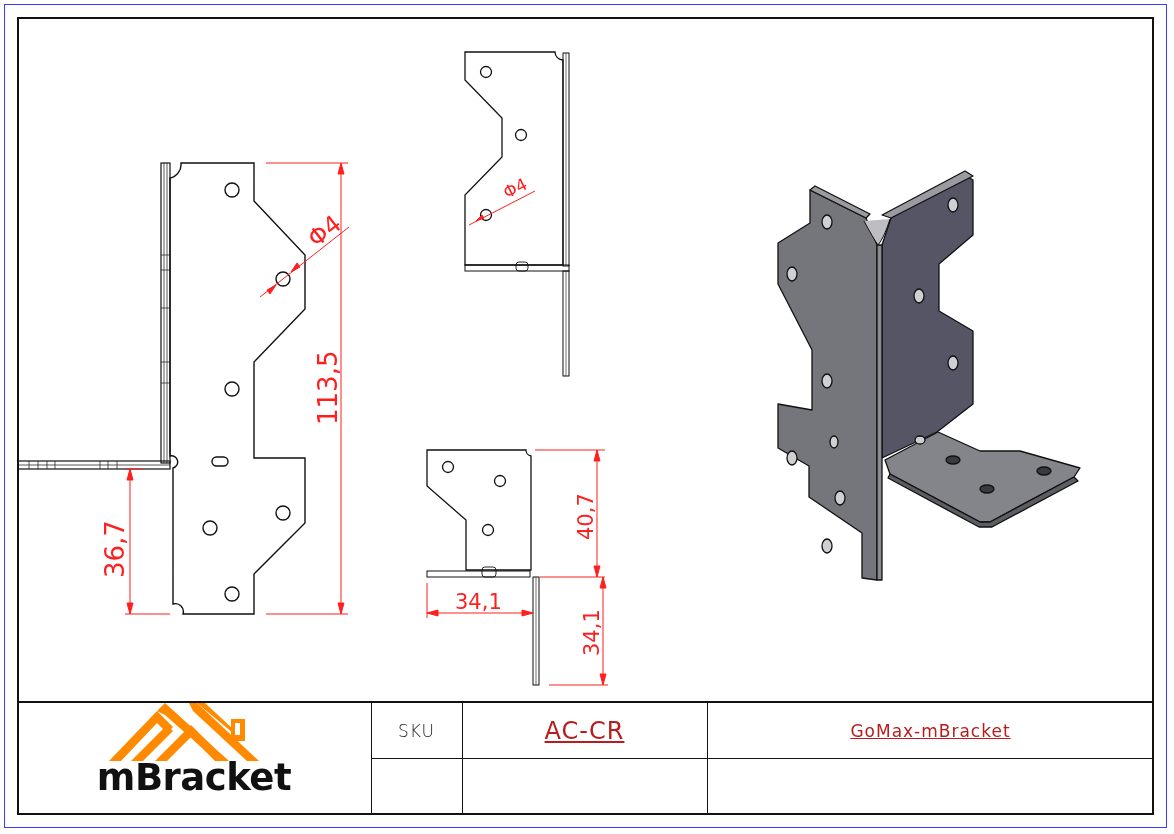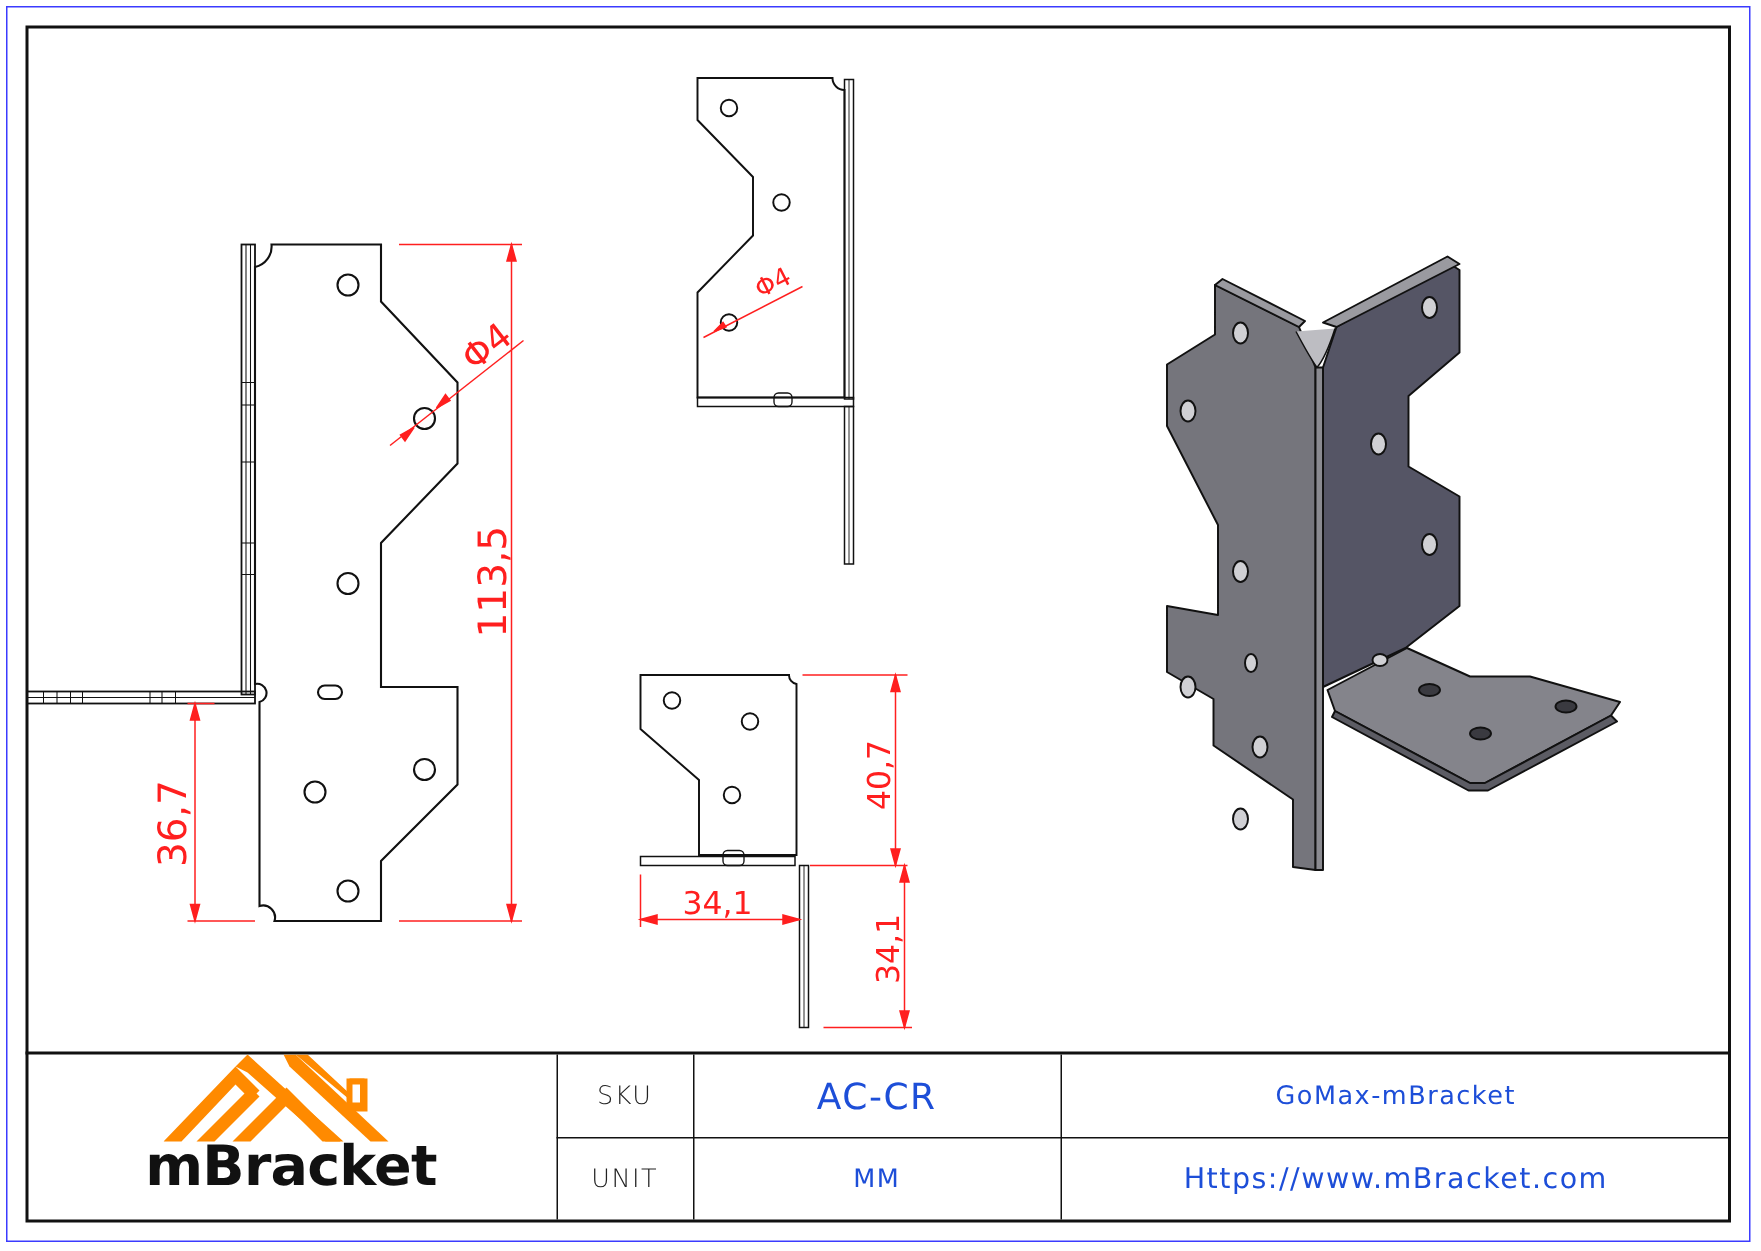--- a/index.html
+++ b/index.html
@@ -3,21 +3,21 @@
 <meta charset="utf-8">
 <style>
   html, body { margin:0; padding:0; background:#ffffff; }
   body { width:1174px; height:834px; position:relative; overflow:hidden; font-family:"DejaVu Sans", sans-serif; }
   .sheet { position:absolute; left:4px; top:4px; width:1163px; height:824px; border:1px solid #3b3bff; box-sizing:border-box; }
   .frame { position:absolute; left:17px; top:17px; width:1137px; height:798px; border:2px solid #111; box-sizing:border-box; }
   svg.drawing { position:absolute; left:0; top:0; }
   .title-block { position:absolute; left:17px; top:701px; width:1137px; height:112px; border-top:2px solid #111; box-sizing:border-box; }
   .tb-cell { position:absolute; box-sizing:border-box; display:flex; align-items:center; justify-content:center; }
   .tb-label { color:#222; font-family:"DejaVu Sans", sans-serif; font-size:17px; letter-spacing:1px; font-weight:300;text-align:right; }
-  .tb-value { color:#1d4ed8; font-family:"DejaVu Sans", sans-serif; letter-spacing:1px; }
+  .tb-value { color:#b91c1c; font-family:"DejaVu Sans", sans-serif; letter-spacing:1px;text-decoration:underline; }
   .vline { position:absolute; top:0; bottom:0; width:1px; background:#111; }
   .hline { position:absolute; height:1px; background:#111; }
   .dim-text { font-family:"DejaVu Sans", sans-serif; fill:#ff1f1f; }
 </style>
 </head>
 <body>
 
 <div class="sheet"></div>
 <div class="frame"></div>
 
@@ -178,16 +178,13 @@
         <rect x="126" y="20" width="5" height="12"></rect>
       </g>
     </svg>
     <div style="font-family:'DejaVu Sans', sans-serif; font-weight:bold; font-size:37px; color:#111; line-height:34px; letter-spacing:-0.5px; margin-top:-4px;">mBracket</div>
   </div>
 
   <div class="tb-cell tb-label" style="left:354px; top:0; width:91px; height:55px;">SKU</div>
   <div class="tb-cell tb-value" style="left:445px; top:0; width:245px; height:55px; font-size:24px;">AC-CR</div>
   <div class="tb-cell tb-value" style="left:690px; top:0; width:447px; height:55px; font-size:17px;text-align:right;">GoMax-mBracket</div>
 
-  <div class="tb-cell tb-label" style="left:354px; top:56px; width:91px; height:54px;">UNIT</div>
-  <div class="tb-cell tb-value" style="left:445px; top:56px; width:245px; height:54px; font-size:17px;">MM</div>
-  <div class="tb-cell tb-value" style="left:690px; top:56px; width:447px; height:54px; font-size:19px;">Https://www.mBracket.com</div>
 </div>
 
 </body></html>

